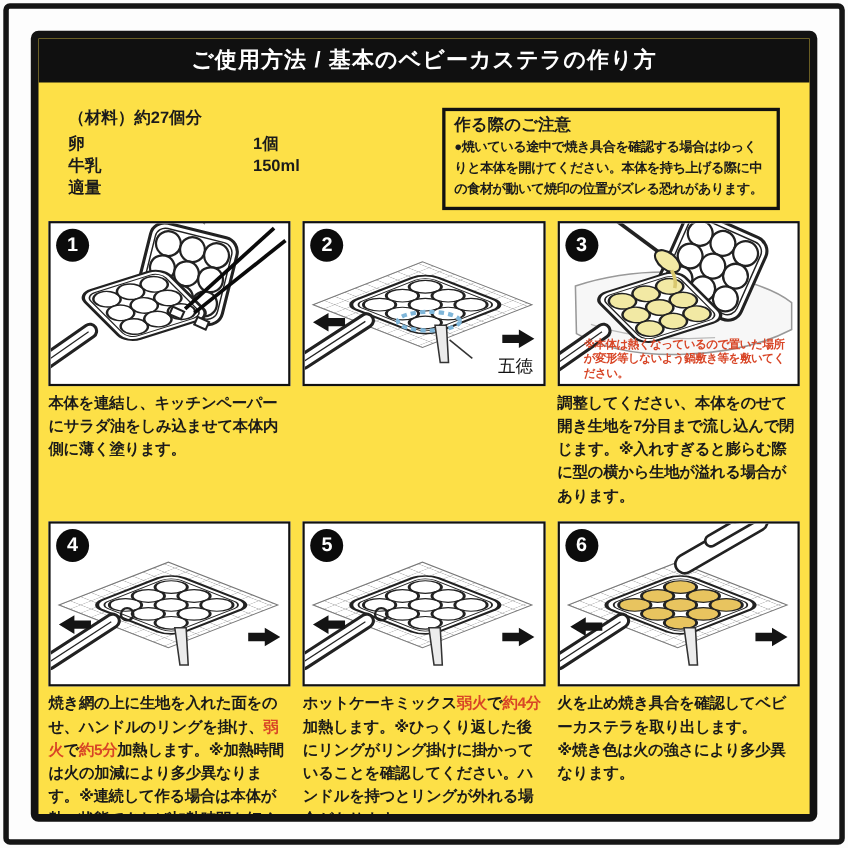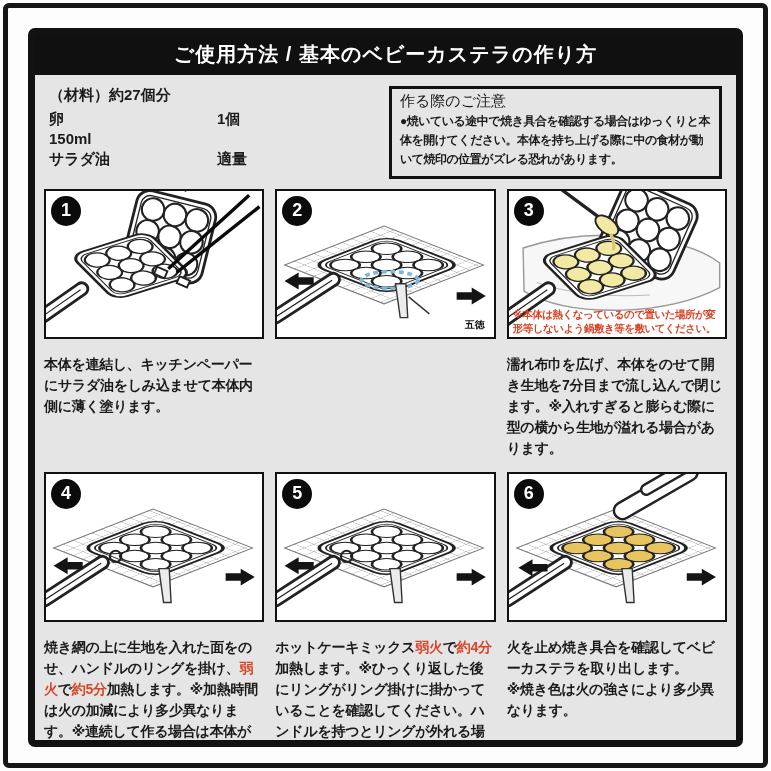--- a/index.html
+++ b/index.html
@@ -1,40 +1,40 @@
 <!DOCTYPE html>
 <html style="--accent-red: #d84526; --batter-yellow: #f2e9a4; --baked-gold: #e8c45f; --flame-blue: #7fb6d9;"><head>
 <meta charset="utf-8">
 <style>
   * { margin:0; padding:0; box-sizing:border-box; }
   html,body { width:771px; height:771px; background:#ffffff; font-family:"Liberation Sans","DejaVu Sans",sans-serif; }
   .page { position:relative; width:771px; height:771px; background:#fdfdfd; overflow:hidden; }
   .outer-border { position:absolute; inset:3px; border:5px solid #161616; border-radius:6px; pointer-events:none; }
-  .frame { position:absolute; left:28px; top:28px; right:28px; bottom:24px; border:7px solid #121212; border-radius:7px; background:#e5e5e5; display:flex; flex-direction:column; overflow:hidden; }
+  .frame { position:absolute; left:28px; top:28px; right:28px; bottom:24px; border:7px solid #121212; border-radius:7px; background:#fde047; display:flex; flex-direction:column; overflow:hidden;gap:12px; }
   .title-bar { background:#101010; color:#fff; text-align:center; font-weight:bold; font-size:20px; letter-spacing:1px; padding:6px 0 7px; }
   .content { flex:1; padding:9px 9px 4px; display:flex; flex-direction:column; overflow:hidden; }
 
-  .top-row { display:flex; gap:18px; margin:2px 5px 10px; }
+  .top-row { display:flex; gap:18px; margin:2px 18px 10px; }
   .ingredients { width:322px; font-weight:700; color:#1b1b1b; }
   .ing-heading { font-size:15px; margin-bottom:4px; }
   .ing-row { display:flex; font-size:15px; line-height:20px; }
   .ing-name { width:168px; }
   .notice-box { flex:1; border:3px solid #111; padding:3px 8px 6px; color:#1b1b1b; }
-  .notice-heading { font-size:15px; font-weight:400; margin-bottom:1px; }
+  .notice-heading { font-size:15px; font-weight:700; margin-bottom:1px; }
   .notice-body { font-size:12px; font-weight:700; line-height:1.6; letter-spacing:-0.5px; }
 
   .steps { flex:1; display:grid; grid-template-columns:repeat(3,1fr); column-gap:11px; row-gap:13px; }
   .step { display:flex; flex-direction:column; }
   .illus { position:relative; border:2.5px solid #111; height:150px; background:#fff; overflow:hidden; flex:none; }
   .illus svg { position:absolute; inset:0; width:100%; height:100%; }
   .badge { position:absolute; top:5px; left:5px; width:30px; height:30px; border-radius:50%; background:#0b0b0b; color:#fff; font-weight:bold; font-size:18px; display:flex; align-items:center; justify-content:center; }
-  .caption { font-size:14px; font-weight:700; line-height:1.5; letter-spacing:-0.3px; color:#1a1a1a; margin-top:15px; white-space:pre-line; }
+  .caption { font-size:14px; font-weight:700; line-height:1.5; letter-spacing:-0.3px; color:#1a1a1a; margin-top:5px; white-space:pre-line; }
   .red-text { color:var(--accent-red,#d83a20); }
-  .annotation { position:absolute; right:9px; bottom:5px; font-size:10px; font-weight:700; color:#111; }
-  .illus-warning { position:absolute; left:4px; right:2px; bottom:1px; font-size:10.5px; font-weight:700; line-height:1.3; letter-spacing:-0.5px; color:var(--accent-red,#d83a20); }
+  .annotation { position:absolute; right:9px; bottom:5px; font-size:16px; font-weight:400; color:#111; }
+  .illus-warning { position:absolute; left:22px; right:2px; bottom:1px; font-size:10.5px; font-weight:700; line-height:1.3; letter-spacing:-0.5px; color:var(--accent-red,#d83a20); }
   .hidden-defs { position:absolute; width:0; height:0; }
 </style>
 </head>
 <body>
 
 <svg class="hidden-defs" aria-hidden="true">
   <defs>
     <pattern id="mesh" width="11" height="11" patternUnits="userSpaceOnUse">
       <path d="M11 0H0V11" fill="none" stroke="#8f8f8f" stroke-width="1.1"></path>
     </pattern>
@@ -73,24 +73,24 @@
 
       <div class="top-row">
         <div class="ingredients">
           <div class="ing-heading">（材料）約27個分</div>
           <div>
               <div class="ing-row">
                 <span class="ing-name">卵</span>
                 <span class="ing-amt">1個</span>
               </div>
               <div class="ing-row">
+                <span class="ing-name">牛乳</span>
                 <span class="ing-amt">150ml</span>
               </div>
               <div class="ing-row">
-                <span class="ing-name">サラダ油</span>
                 <span class="ing-amt">適量</span>
               </div>
             </div>
         </div>
         <div class="notice-box">
           <div class="notice-heading">作る際のご注意</div>
           <div class="notice-body">●焼いている途中で焼き具合を確認する場合はゆっくりと本体を開けてください。本体を持ち上げる際に中の食材が動いて焼印の位置がズレる恐れがあります。</div>
         </div>
       </div>
 
@@ -156,21 +156,21 @@
               <g transform="translate(44,100) rotate(-35)">
                   <use href="#handlebar"></use>
                 </g>
               <line x1="56" y1="-4" x2="98" y2="27" stroke="#222" stroke-width="3.6"></line>
               <ellipse cx="104" cy="34" rx="14" ry="8" transform="rotate(38 104 34)" fill="var(--batter-yellow,#f2e9a4)" stroke="#222" stroke-width="2"></ellipse>
               <path d="M108,43 q5,9 3,17" fill="none" stroke="#d9c86f" stroke-width="3.5"></path>
             </svg>
             <div class="badge">3</div>
             <div class="illus-warning">※本体は熱くなっているので置いた場所が変形等しないよう鍋敷き等を敷いてください。</div>
           </div>
-          <div class="caption"><span>濡れ布巾を広げ、本体をのせて開き生地を7分目まで流し込んで閉じます。※入れすぎると膨らむ際に型の横から生地が溢れる場合があります。</span></div>
+          <div class="caption"><span>調整してください、本体をのせて開き生地を7分目まで流し込んで閉じます。※入れすぎると膨らむ際に型の横から生地が溢れる場合があります。</span></div>
         </div>
 
         <div class="step">
           <div class="illus">
             <svg viewBox="0 0 230 150">
               <g transform="matrix(0.92,-0.36,0.92,0.36,8,76)">
                 <use href="#meshrect"></use>
                 <g transform="translate(16,16)">
                     <use href="#plate9"></use>
                   </g>

